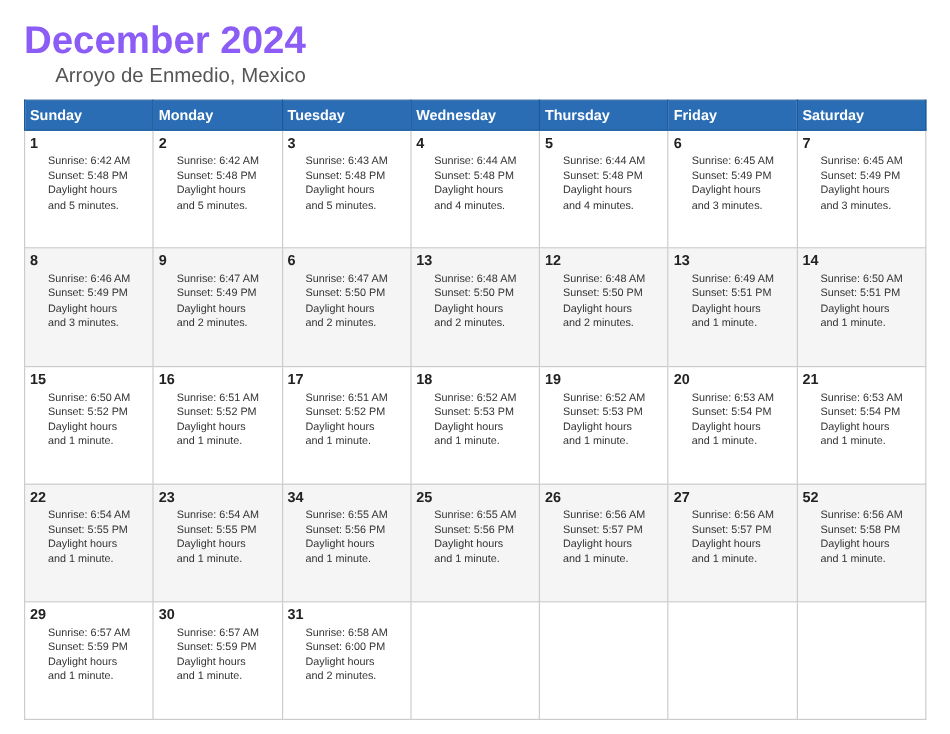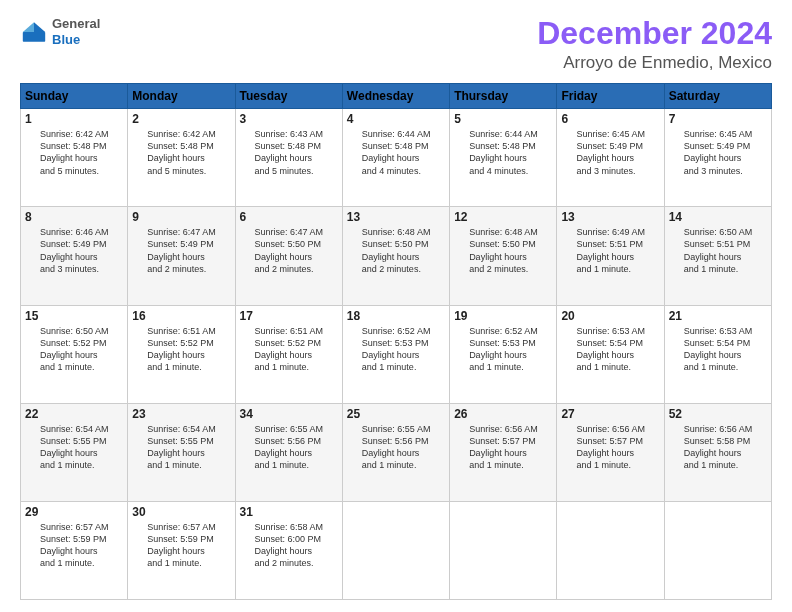--- a/index.html
+++ b/index.html
@@ -57,21 +57,21 @@
     }
     .calendar {
       flex: 1;
       border: 1px solid #ccc;
       border-collapse: collapse;
       width: 100%;
       table-layout: fixed;
     }
     .calendar th {
       background-color: #2a6db5;
-      color: #000000;
+      color: #ffffff;
       font-size: 12px;
       font-weight: bold;
       padding: 5px 4px;
       border: 1px solid #1a5a9a;
       text-align: left;
     }
     .calendar td {
       border: 1px solid #ccc;
       vertical-align: top;
       padding: 3px 4px;
@@ -97,31 +97,20 @@
     }
     tr:nth-child(odd) td { background-color: #fff; }
     tr:nth-child(even) td { background-color: #f5f5f5; }
     .calendar thead tr th { background-color: #2a6db5; }
   </style>
 </head>
 <body>
 
 <div class="page">
   <div class="header">
-    <div class="logo">
-      <svg class="logo-icon" viewBox="0 0 40 40">
-        <polygon points="20,6 36,20 20,20" fill="#1a6fbe"></polygon>
-        <polygon points="20,6 20,20 4,20" fill="#5aabdb"></polygon>
-        <rect x="4" y="20" width="32" height="14" fill="#1a6fbe" rx="1"></rect>
-      </svg>
-      <div class="logo-text">
-        <span class="logo-general">General</span>
-        <span class="logo-blue">Blue</span>
-      </div>
-    </div>
     <div class="title-area">
       <div class="month-title">December 2024</div>
       <div class="subtitle">Arroyo de Enmedio, Mexico</div>
     </div>
   </div>
 
   <table class="calendar">
     <thead>
       <tr>
         <th>Sunday</th>

